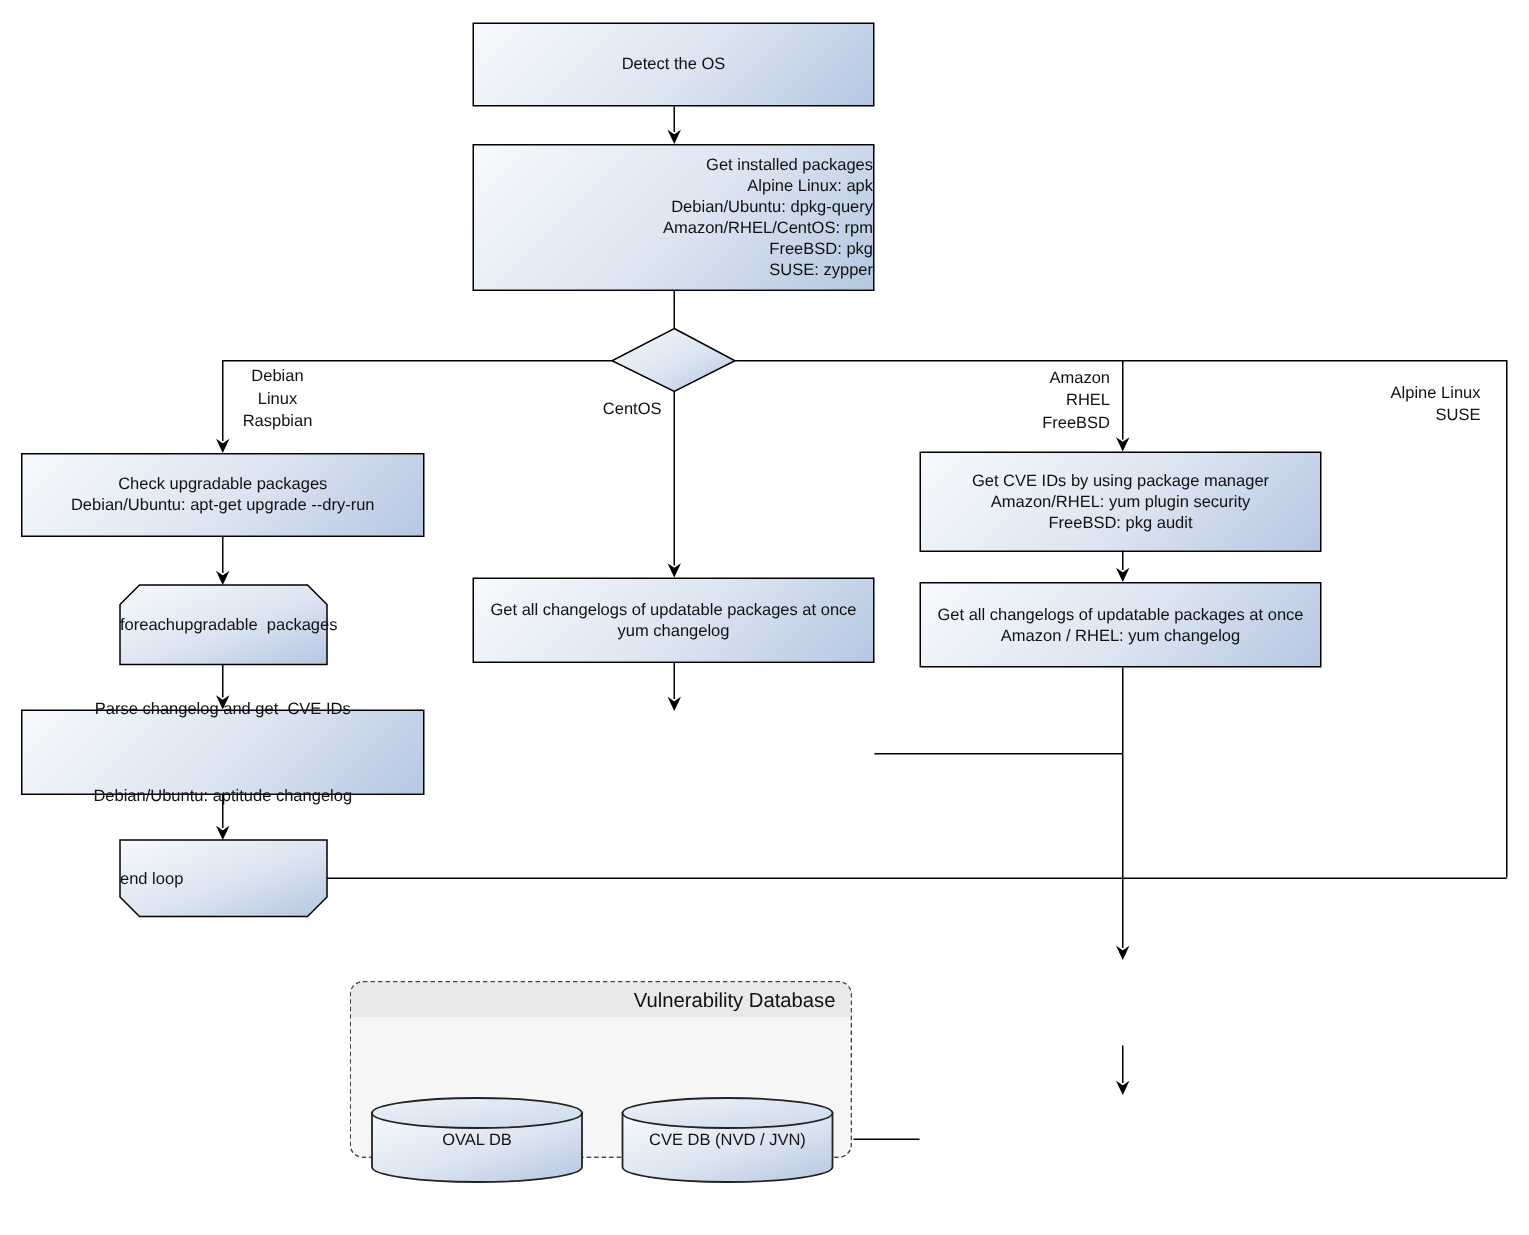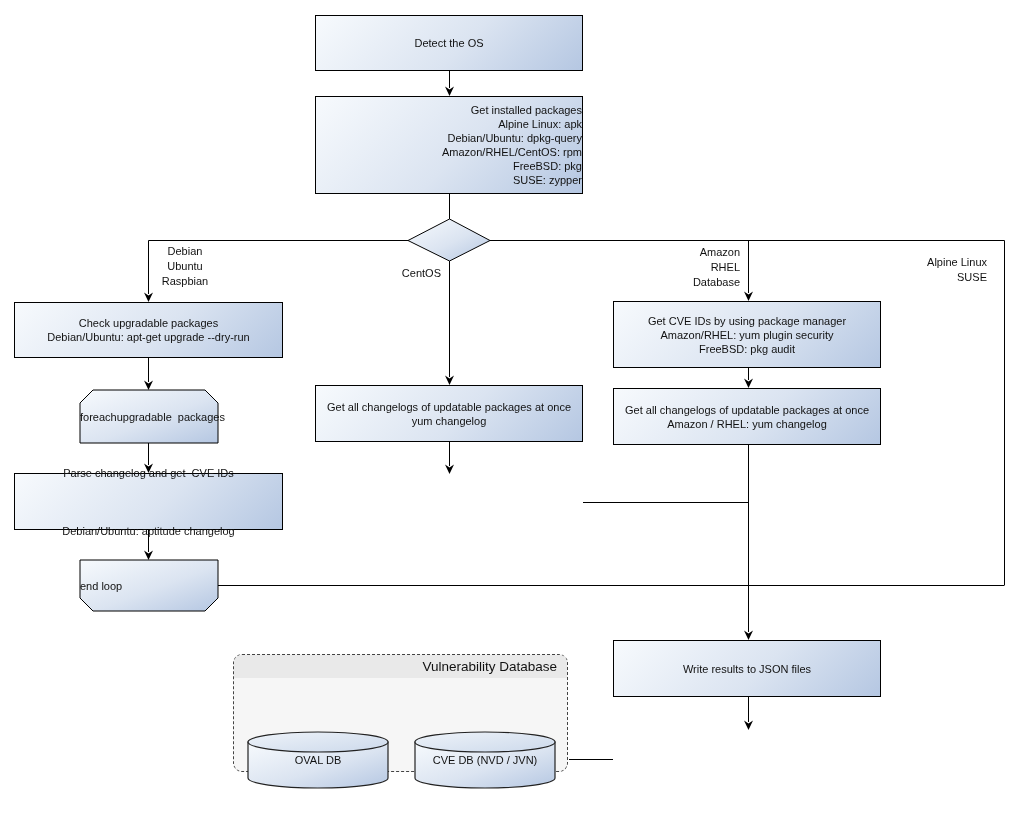--- a/index.html
+++ b/index.html
@@ -169,39 +169,36 @@
     <div class="ln">Get CVE IDs by using package manager</div>
     <div class="ln">Amazon/RHEL: yum plugin security</div>
     <div class="ln">FreeBSD: pkg audit</div>
   </div>
 
   <div class="node" style="left:613px; top:388px; width:268px; height:57px;">
     <div class="ln">Get all changelogs of updatable packages at once</div>
     <div class="ln">Amazon / RHEL: yum changelog</div>
   </div>
 
-  <div class="node" style="left:613px; top:640px; width:268px; height:57px;">
-    <div class="ln">Write results to JSON files</div>
-  </div>
 
 
   <div class="blabel center" style="left:150px; top:244px; width:70px;">
     <div class="ln">Debian</div>
-    <div class="ln">Ubuntu</div>
+    <div class="ln">Linux</div>
     <div class="ln">Raspbian</div>
   </div>
 
   <div class="blabel right" style="left:375px; top:266px; width:66px;">
     <div class="ln">CentOS</div>
   </div>
 
   <div class="blabel right" style="left:655px; top:245px; width:85px;">
     <div class="ln">Amazon</div>
     <div class="ln">RHEL</div>
-    <div class="ln">Database</div>
+    <div class="ln">FreeBSD</div>
   </div>
 
   <div class="blabel right" style="left:880px; top:255px; width:107px;">
     <div class="ln">Alpine Linux</div>
     <div class="ln">SUSE</div>
   </div>
 
   <div class="cyl-label" style="left:253px; top:753px; width:130px;">OVAL DB</div>
   <div class="cyl-label" style="left:413px; top:753px; width:144px;">CVE DB (NVD / JVN)</div>
 

